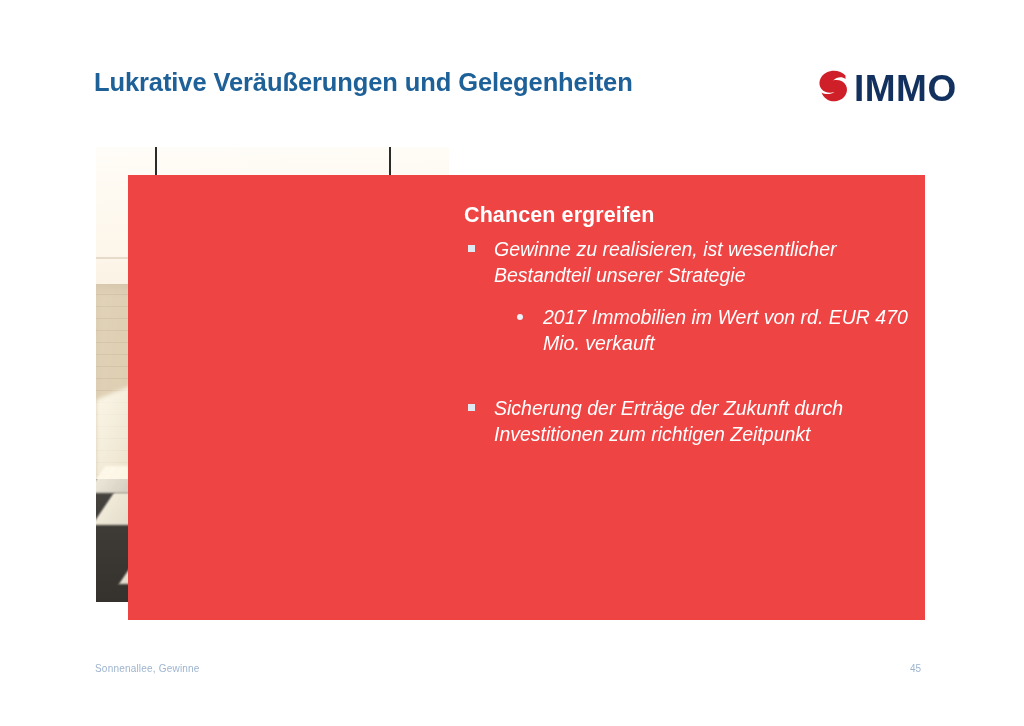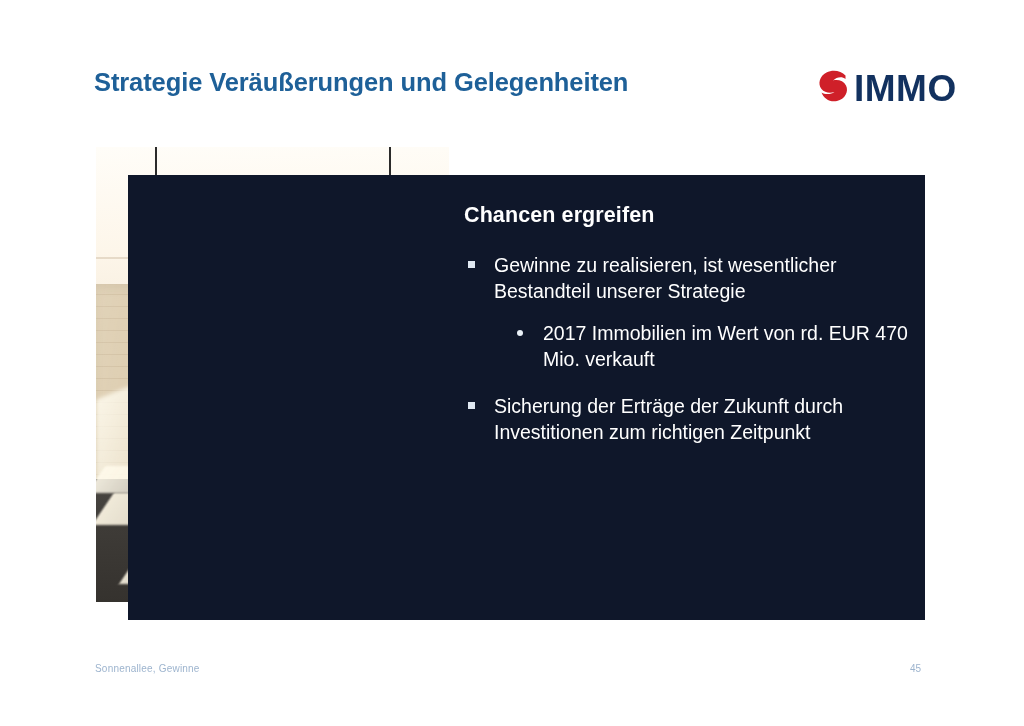--- a/index.html
+++ b/index.html
@@ -270,43 +270,44 @@
     background: radial-gradient(ellipse at center, #ffb057 0%, #e0803a 60%, #a85e28 100%);
   }
 
   
   .panel {
     position: absolute;
     left: 128px;
     top: 175px;
     width: 797px;
     height: 445px;
-    background: #0f172a;
+    background: #ef4444;
   }
   .panel-inner {
     position: absolute;
     left: 321px;   
     top: 0;
     right: 0;
     bottom: 0;
   }
   .panel-heading {
     position: absolute;
     left: 15px;
     top: 28px;
     font-size: 21.5px;
     font-weight: bold;
     color: #ffffff;
     letter-spacing: 0.1px;
   }
   .bullets {
     position: absolute;
     left: 12px;
-    top: 78px;
+    top: 62px;
     right: 8px;
+    font-style: italic;
   }
   .bullet-row {
     position: relative;
     display: block;
     margin-bottom: 17px;
   }
   .bullet-row.sub {
     margin-top: 10px;
     margin-bottom: 10px;
   }
@@ -355,21 +356,21 @@
     top: 663px;
     font-size: 10px;
     color: #9db4ce;
   }
 </style>
 </head>
 <body>
 
 <div class="slide">
 
-  <div class="slide-title">Strategie Veräußerungen und Gelegenheiten</div>
+  <div class="slide-title">Lukrative Veräußerungen und Gelegenheiten</div>
 
   <div class="logo">
     <span class="logo-mark">
       <svg width="44" height="44" viewBox="0 0 44 44" aria-hidden="true">
         <path d="M33.5 9.5 C29 4.5 20.5 3.5 14.5 6.5 C7.5 10 5.5 18 9.5 23 C12.5 26.8 18 27.5 22.5 26 C19 28.5 13 28.8 9.5 26.5 C11.5 32.5 18 36.5 25 35 C33 33.2 37 25.5 34 19.5 C31.7 14.9 26 13.2 21 14.5 C24.5 11 30 10 33.5 13 Z" fill="#cf2029"></path>
       </svg>
     </span>
     <span class="logo-text">IMMO</span>
   </div>
 
@@ -435,21 +436,21 @@
         </div>
 
         <div class="bullet-row sub">
           <div class="bullet-l2">
             <span class="marker-dot"></span>
             <span>2017 Immobilien im Wert von rd. EUR 470 Mio. verkauft</span>
           </div>
         </div>
 
 
-        <div class="bullet-row" style="margin-top:22px;">
+        <div class="bullet-row" style="margin-top:40px;">
           <div class="bullet-l1">
             <span class="marker"></span>
             <span>Sicherung der Erträge der Zukunft durch Investitionen zum richtigen Zeitpunkt</span>
           </div>
         </div>
 
       </div>
     </div>
   </div>
 

